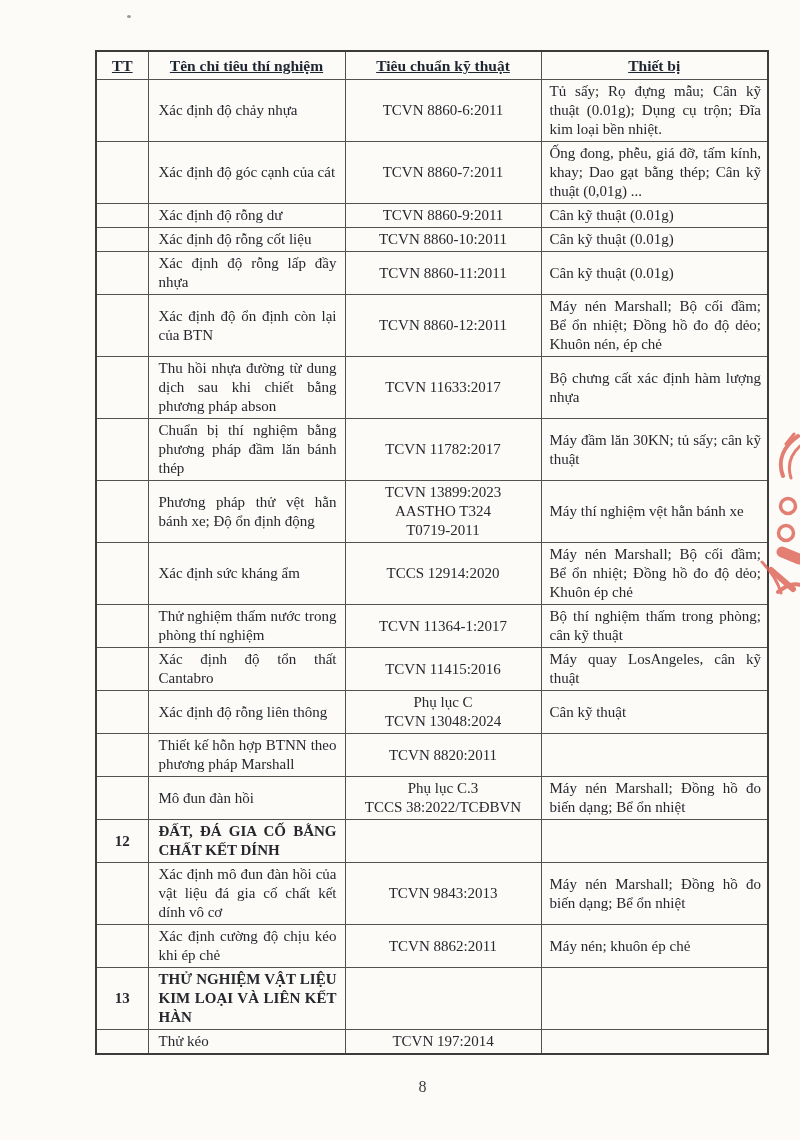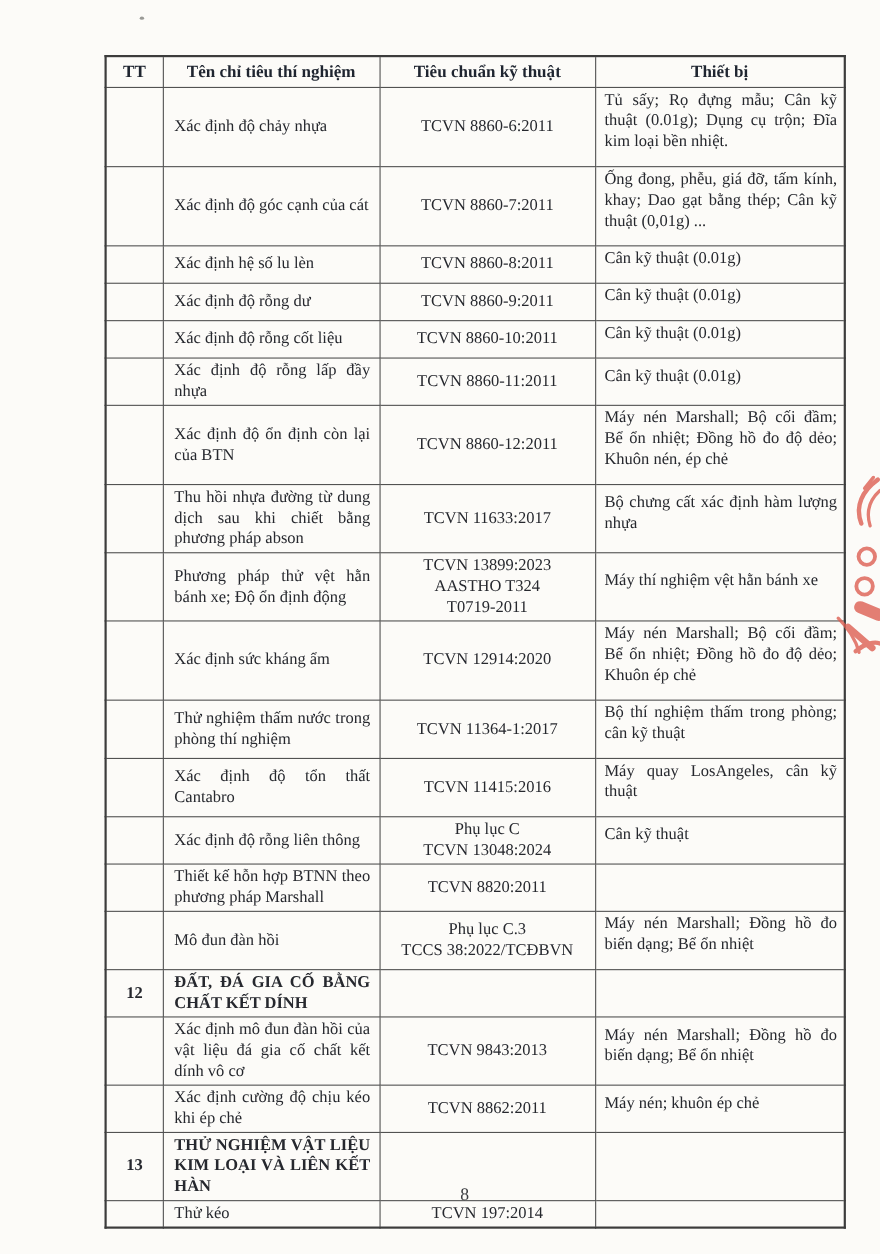--- a/index.html
+++ b/index.html
@@ -31,38 +31,39 @@
     vertical-align: middle;
     box-sizing: border-box;
   }
   .std-table th {
     font-weight: bold;
     text-align: center;
     padding: 4px 2px;
     height: 28px;
     color: #1f2530;
     font-size: 15.5px;
+    text-decoration: underline;
   }
   col.w-tt { width: 52px; }
   col.w-name { width: 197px; }
   col.w-std { width: 196px; }
   col.w-equip { width: 227px; }
   td.c-tt { text-align: center; padding: 2px 2px; font-weight: bold; }
   td.c-name {
     text-align: justify;
     padding: 2px 8px 2px 10px;
   }
   td.c-standard {
     text-align: center;
     padding: 2px 12px;
     white-space: pre-line;
   }
   td.c-equipment {
     text-align: justify;
-    padding: 2px 6px 12px 8px;
+    padding: 2px 6px 2px 8px;
     margin-top: 19px;
   }
   tr.section-row td.c-name { font-weight: bold; margin-left: 20px; }
   .page-number {
     position: absolute;
     left: 0; top: 1078px;
     width: 100%;
     text-align: center;
     padding-left: 45px;
     box-sizing: border-box;
@@ -105,26 +106,20 @@
           <td class="c-equipment">Tủ sấy; Rọ đựng mẫu; Cân kỹ thuật (0.01g); Dụng cụ trộn; Đĩa kim loại bền nhiệt.</td>
         </tr>
         <tr>
           <td class="c-tt"></td>
           <td class="c-name">Xác định độ góc cạnh của cát</td>
           <td class="c-standard">TCVN 8860-7:2011</td>
           <td class="c-equipment">Ống đong, phễu, giá đỡ, tấm kính, khay; Dao gạt bằng thép; Cân kỹ thuật (0,01g) ...</td>
         </tr>
         <tr>
           <td class="c-tt"></td>
-          <td class="c-name">Xác định hệ số lu lèn</td>
-          <td class="c-standard">TCVN 8860-8:2011</td>
-          <td class="c-equipment">Cân kỹ thuật (0.01g)</td>
-        </tr>
-        <tr>
-          <td class="c-tt"></td>
           <td class="c-name">Xác định độ rỗng dư</td>
           <td class="c-standard">TCVN 8860-9:2011</td>
           <td class="c-equipment">Cân kỹ thuật (0.01g)</td>
         </tr>
         <tr>
           <td class="c-tt"></td>
           <td class="c-name">Xác định độ rỗng cốt liệu</td>
           <td class="c-standard">TCVN 8860-10:2011</td>
           <td class="c-equipment">Cân kỹ thuật (0.01g)</td>
         </tr>
@@ -138,33 +133,39 @@
           <td class="c-tt"></td>
           <td class="c-name">Xác định độ ổn định còn lại của BTN</td>
           <td class="c-standard">TCVN 8860-12:2011</td>
           <td class="c-equipment">Máy nén Marshall; Bộ cối đầm; Bể ổn nhiệt; Đồng hồ đo độ dẻo; Khuôn nén, ép chẻ</td>
         </tr>
         <tr>
           <td class="c-tt"></td>
           <td class="c-name">Thu hồi nhựa đường từ dung dịch sau khi chiết bằng phương pháp abson</td>
           <td class="c-standard">TCVN 11633:2017</td>
           <td class="c-equipment">Bộ chưng cất xác định hàm lượng nhựa</td>
+        </tr>
+        <tr>
+          <td class="c-tt"></td>
+          <td class="c-name">Chuẩn bị thí nghiệm bằng phương pháp đầm lăn bánh thép</td>
+          <td class="c-standard">TCVN 11782:2017</td>
+          <td class="c-equipment">Máy đầm lăn 30KN; tủ sấy; cân kỹ thuật</td>
         </tr>
         <tr>
           <td class="c-tt"></td>
           <td class="c-name">Phương pháp thử vệt hằn bánh xe; Độ ổn định động</td>
           <td class="c-standard">TCVN 13899:2023
 AASTHO T324
 T0719-2011</td>
           <td class="c-equipment">Máy thí nghiệm vệt hằn bánh xe</td>
         </tr>
         <tr>
           <td class="c-tt"></td>
           <td class="c-name">Xác định sức kháng ẩm</td>
-          <td class="c-standard">TCVN 12914:2020</td>
+          <td class="c-standard">TCCS 12914:2020</td>
           <td class="c-equipment">Máy nén Marshall; Bộ cối đầm; Bể ổn nhiệt; Đồng hồ đo độ dẻo; Khuôn ép chẻ</td>
         </tr>
         <tr>
           <td class="c-tt"></td>
           <td class="c-name">Thử nghiệm thấm nước trong phòng thí nghiệm</td>
           <td class="c-standard">TCVN 11364-1:2017</td>
           <td class="c-equipment">Bộ thí nghiệm thấm trong phòng; cân kỹ thuật</td>
         </tr>
         <tr>
           <td class="c-tt"></td>

